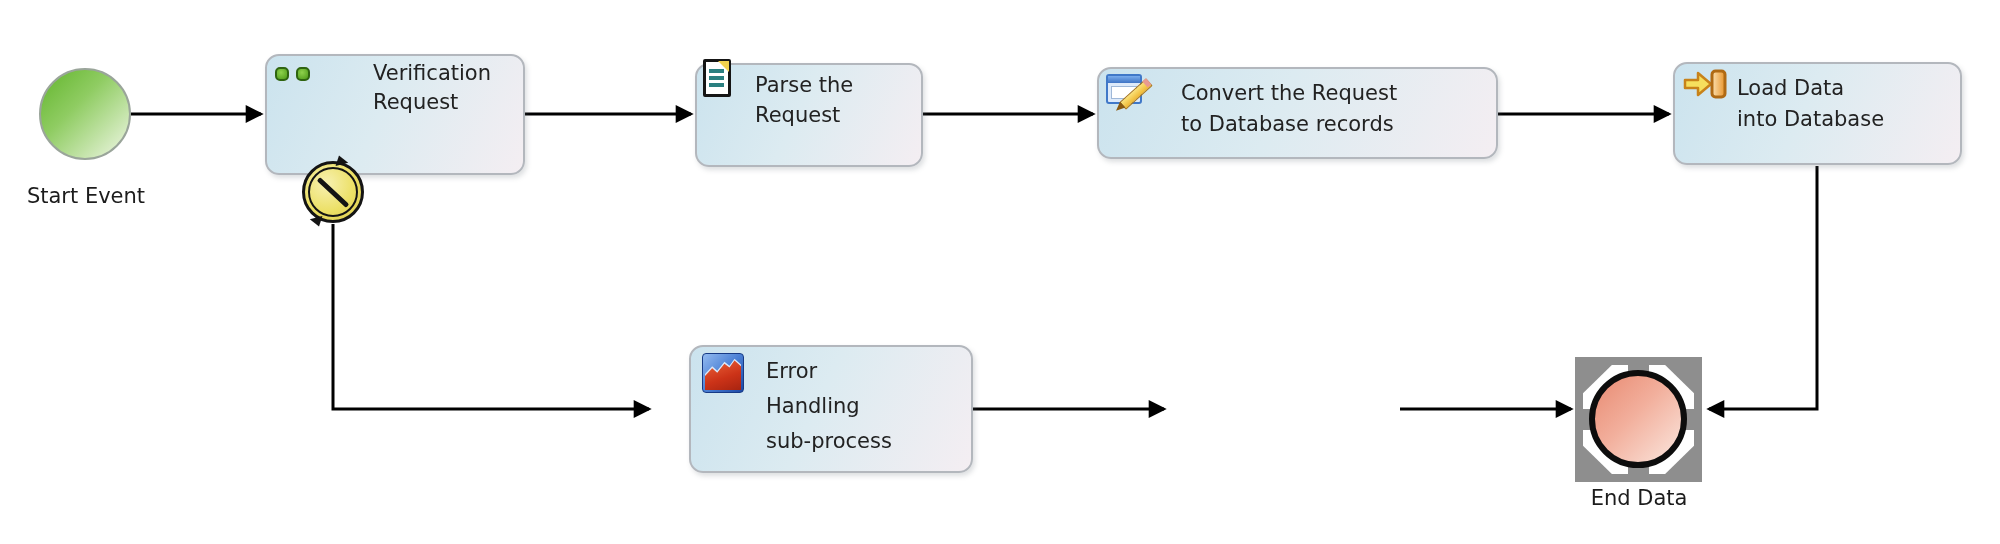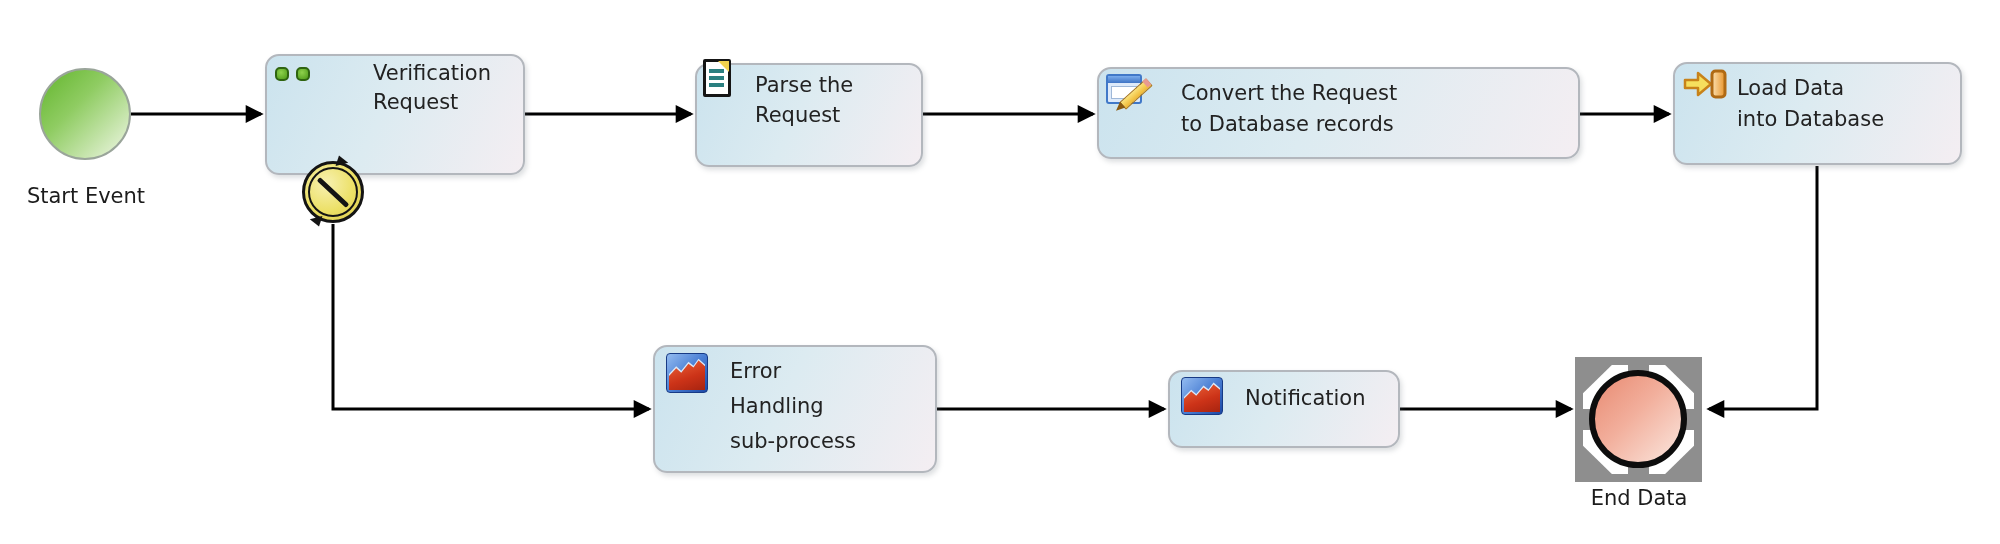--- a/index.html
+++ b/index.html
@@ -142,21 +142,21 @@
     <div class="doc-icon">
       <div class="doc-fold"></div>
       <div class="doc-line" style="top:7px;"></div>
       <div class="doc-line" style="top:14px;"></div>
       <div class="doc-line" style="top:21px;"></div>
     </div>
     <div class="task-label" style="left:58px; top:5px; line-height:30px;">Parse the
 Request</div>
   </div>
 
-  <div class="task" style="left:1097px; top:67px; width:483px; height:92px;">
+  <div class="task" style="left:1097px; top:67px; width:401px; height:92px;">
     <div class="winpencil-icon">
       <div class="wp-window">
           <div class="wp-titlebar"></div>
           <div class="wp-paper"></div>
         </div>
       <div class="wp-pencil"></div>
     </div>
     <div class="task-label" style="left:82px; top:9px; line-height:31px;">Convert the Request
 to Database records</div>
   </div>
@@ -165,37 +165,30 @@
     <div class="loaddb-icon">
       <svg width="44" height="30" viewBox="0 0 44 30">
         <path d="M2 11 h13 v-7 l13 11 -13 11 v-7 h-13 z" fill="#f6df5e" stroke="#c8821a" stroke-width="2.5" stroke-linejoin="round"></path>
         <rect x="29" y="2" width="13" height="26" rx="3.5" fill="url(#gradBarrel)" stroke="#b06a14" stroke-width="3"></rect>
       </svg>
     </div>
     <div class="task-label" style="left:62px; top:9px; line-height:31px;">Load Data
 into Database</div>
   </div>
 
-  <div class="task" style="left:653px; top:345px; width:284px; height:128px;">
+  <div class="task" style="left:689px; top:345px; width:284px; height:128px;">
     <div class="chart-icon" style="left:11px; top:6px;">
       <div class="chart-area-light"></div>
         <div class="chart-area-red"></div>
     </div>
     <div class="task-label" style="left:75px; top:7px; line-height:35px;">Error
 Handling
 sub-process</div>
   </div>
 
-  <div class="task" style="left:1168px; top:370px; width:232px; height:78px;">
-    <div class="chart-icon" style="left:11px; top:5px; height:38px;">
-      <div class="chart-area-light"></div>
-        <div class="chart-area-red"></div>
-    </div>
-    <div class="task-label" style="left:75px; top:12px;">Notification</div>
-  </div>
 
   <div class="ee-frame">
     <div class="ee-octagon"></div>
     <div class="ee-bar-v"></div>
     <div class="ee-bar-h"></div>
     <div class="ee-circle"></div>
   </div>
   <div class="node-caption" style="left:1563px; top:486px; width:152px;">End Data</div>
 
 </div>

